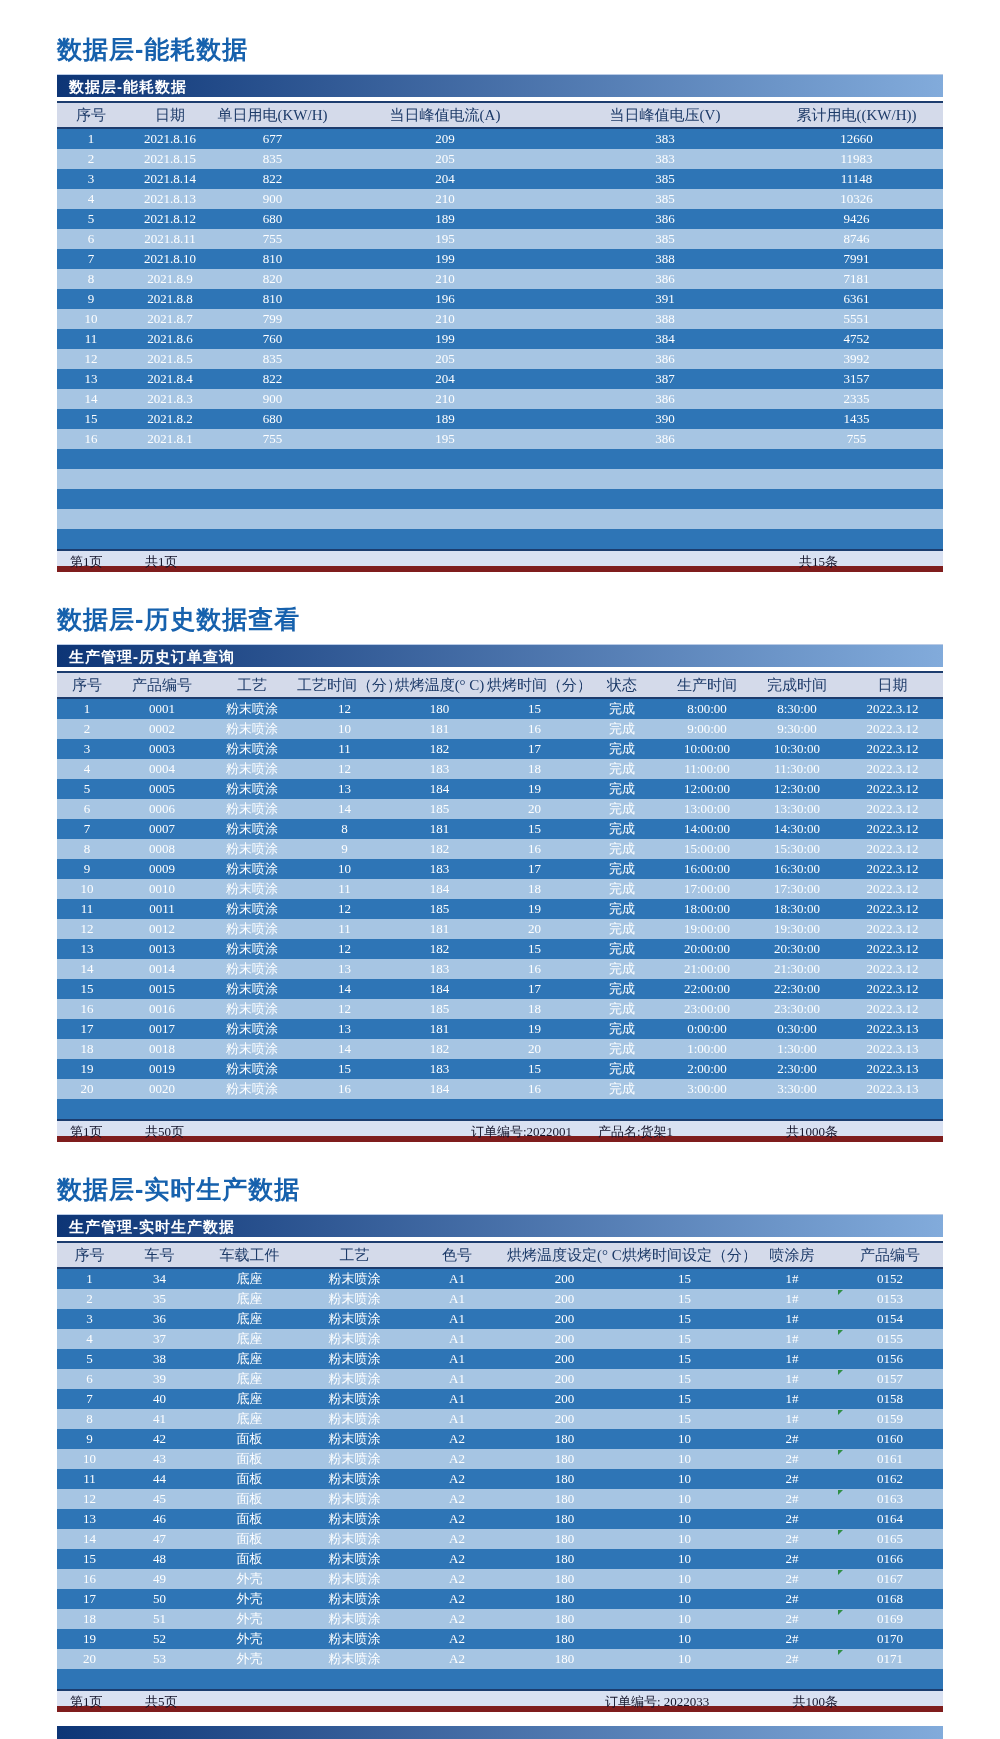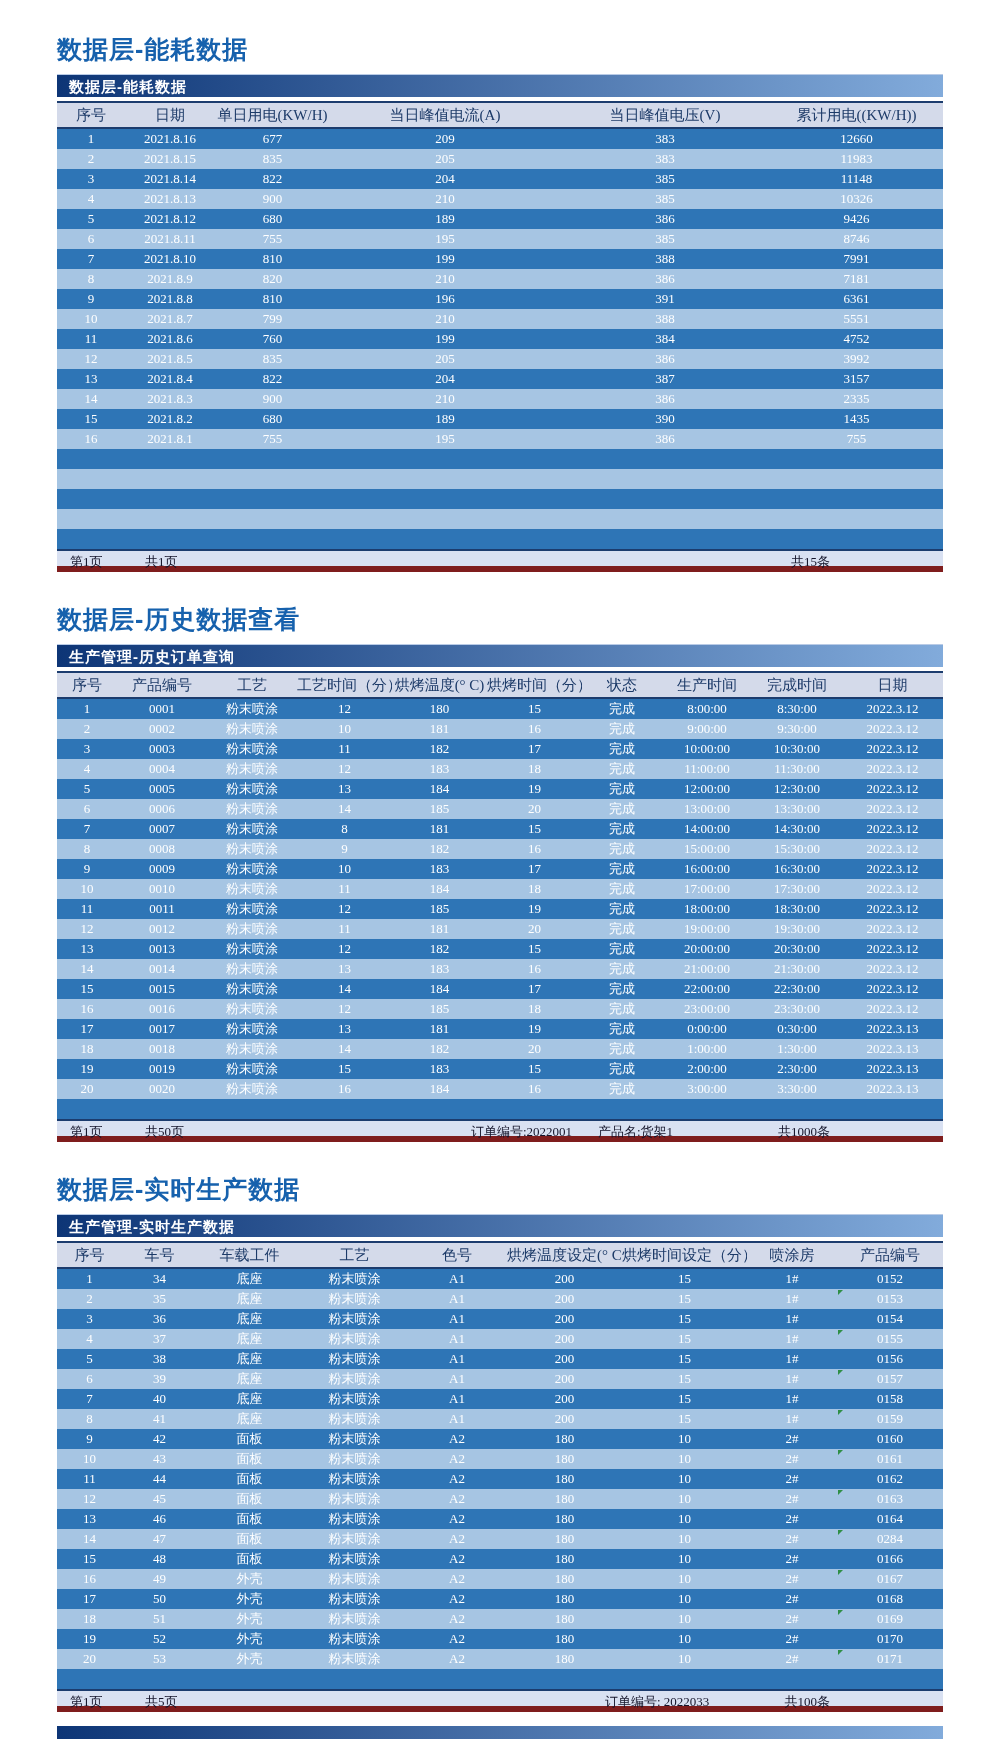--- a/index.html
+++ b/index.html
@@ -69,21 +69,21 @@
     font-size:13px;
     border-top:2px solid var(--border-navy);
     border-bottom:6px solid #7f1d1d;
   }
   .footer span{position:absolute;top:0;}
   .f-page{left:13px;}
   .f-pages{left:88px;}
   .f-order-2{left:414px;}
   .f-product{left:541px;}
   .f-order-3{left:548px;}
-  .f-count{right:113px;left:auto;}
+  .f-count{right:105px;left:auto;}
   .bottom-bar{
     height:14px;margin-top:14px;
     background:linear-gradient(90deg,var(--bar-gradient-start),var(--bar-gradient-end));
   }
 </style>
 </head>
 <body>
 
 <div class="page">
 
@@ -727,21 +727,21 @@
           </tr>
           <tr>
             <td>14</td>
             <td>47</td>
             <td>面板</td>
             <td>粉末喷涂</td>
             <td>A2</td>
             <td>180</td>
             <td>10</td>
             <td>2#</td>
-            <td class="flagged">0284</td>
+            <td class="flagged">0165</td>
           </tr>
           <tr>
             <td>15</td>
             <td>48</td>
             <td>面板</td>
             <td>粉末喷涂</td>
             <td>A2</td>
             <td>180</td>
             <td>10</td>
             <td>2#</td>

